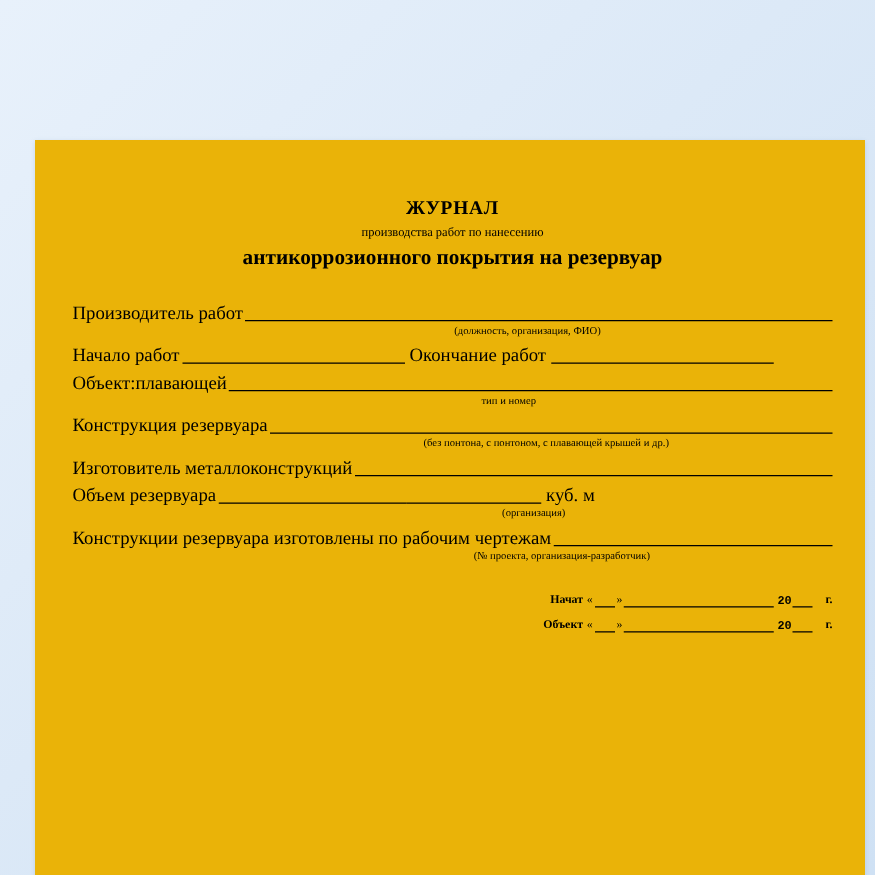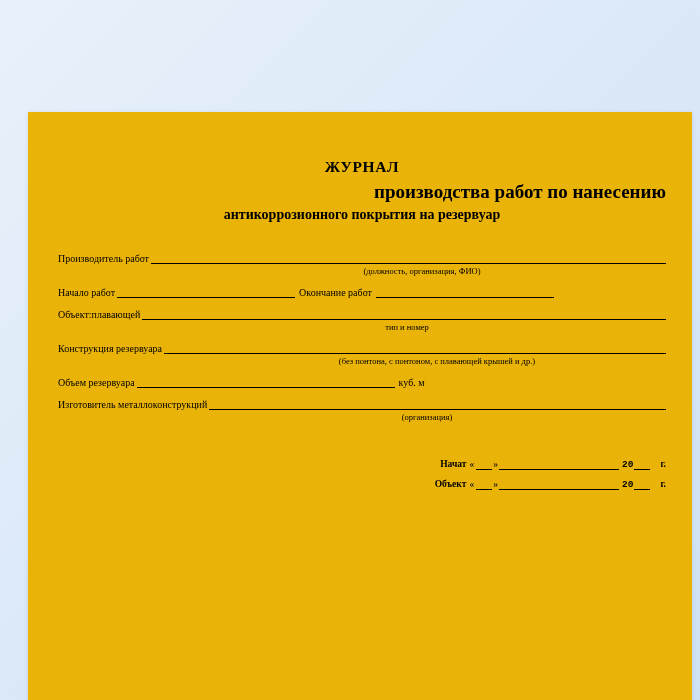--- a/index.html
+++ b/index.html
@@ -43,36 +43,35 @@
     margin-bottom: 30px;
   }
   .title-main {
     font-size: 15.5px;
     font-weight: bold;
     letter-spacing: 0.6px;
     color: #000;
     margin-bottom: 5px;
   }
   .title-line2 {
-    font-size: 19px;
-    font-weight: bold;
+    font-size: 10px;
+    font-weight: normal;
     color: #000;
     margin-bottom: 4px;
-    text-align: right;
   }
   .title-line3 {
-    font-size: 14px;
+    font-size: 17px;
     font-weight: bold;
     color: #000;
   }
 
   .frow {
     display: flex;
     align-items: flex-start;
-    font-size: 10px;
+    font-size: 15px;
     color: #000;
     margin-top: 11px;
     white-space: nowrap;
   }
   .flabel {
     flex: 0 0 auto;
     padding-right: 2px;
     line-height: 11px;
   }
   .fline {
@@ -95,21 +94,21 @@
     margin-top: 2px;
     font-family: Liberation Serif, serif;
   }
   .caption.off-a { padding-left: 120px; }
   .caption.off-b { padding-left: 90px; }
   .caption.off-c { padding-left: 150px; }
   .caption.off-d { padding-left: 130px; }
   .caption.off-e { padding-left: 175px; }
 
   .bottom-block {
-    margin-top: 37px;
+    margin-top: 26px;
     font-size: 9.5px;
     color: #000;
   }
   .brow {
     display: flex;
     justify-content: flex-end;
     align-items: flex-end;
     margin-top: 9px;
     white-space: nowrap;
   }
@@ -180,33 +179,38 @@
       </div>
       <div class="caption off-b">тип и номер</div>
 
       <div class="frow">
         <span class="flabel">Конструкция резервуара</span>
         <span class="fline"></span>
       </div>
       <div class="caption off-c">(без понтона, с понтоном, с плавающей крышей и др.)</div>
 
       <div class="frow">
+        <span class="flabel">Изготовитель металлоконструкций</span>
+        <span class="fline"></span>
+      </div>
+
+      <div class="frow">
         <span class="flabel">Объем резервуара</span>
         <span class="fline fixed-1"></span>
         <span class="fline short"></span>
         <span class="gap">куб. м</span>
         <span style="flex:1 1 auto;"></span>
       </div>
-
-      <div class="frow">
-        <span class="flabel">Изготовитель металлоконструкций</span>
-        <span class="fline"></span>
-      </div>
       <div class="caption off-d">(организация)</div>
 
+      <div class="frow">
+        <span class="flabel">Конструкции резервуара изготовлены по рабочим чертежам</span>
+        <span class="fline"></span>
+      </div>
+      <div class="caption off-e">(№ проекта, организация-разработчик)</div>
 
       <div class="bottom-block">
         <div class="brow">
           <span class="blabel">Начат</span>
           <span class="bquote">«</span>
           <span class="bunder"></span>
           <span class="bquote">»</span>
           <span class="bline"></span>
           <span class="byear">20</span>
           <span class="bunder"></span>

